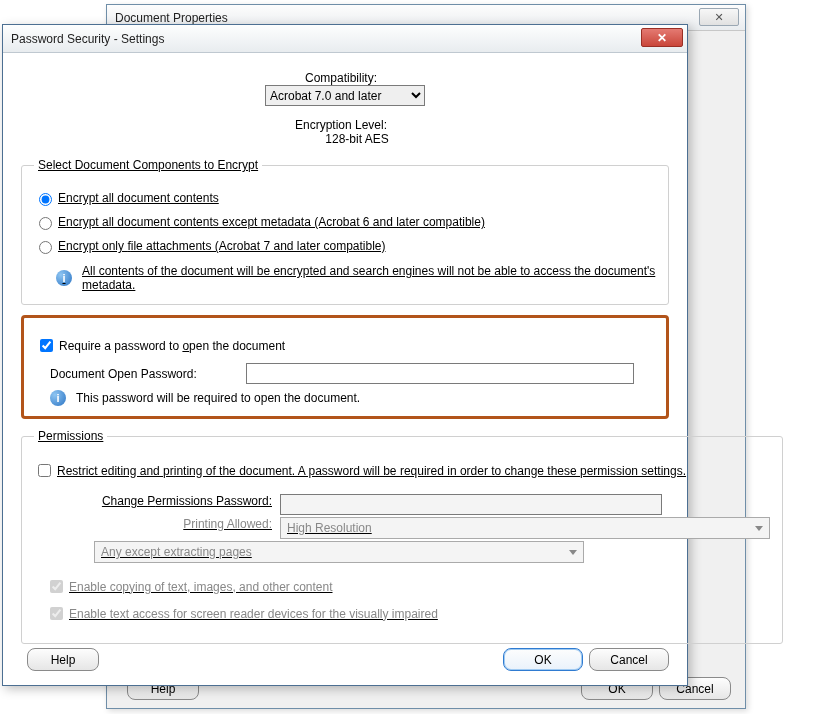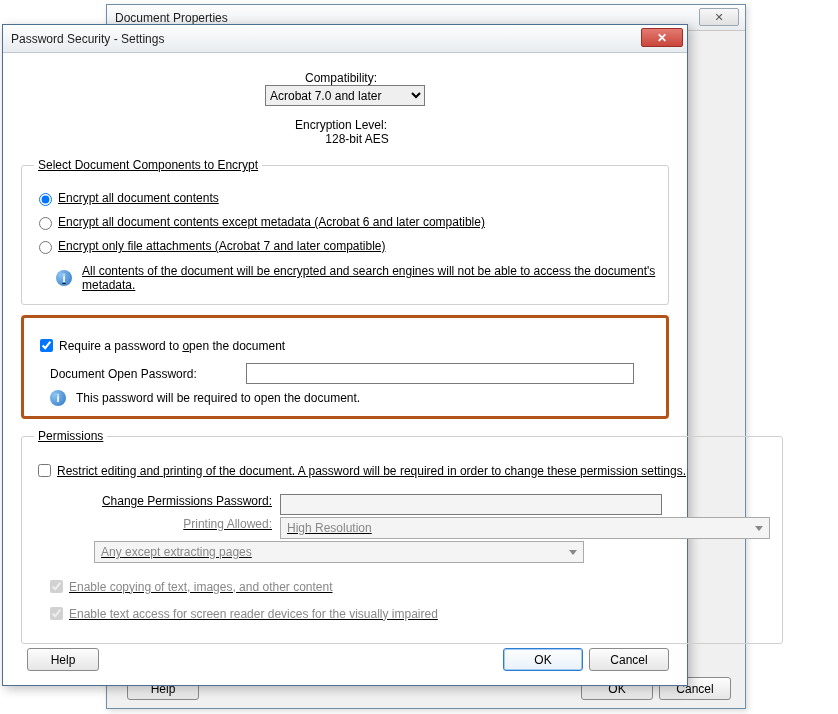--- a/index.html
+++ b/index.html
@@ -53,21 +53,21 @@
     align-items: center;
     padding: 0 14px;
   }
   .back-footer .spacer { flex:1; }
   .btn {
     border: 1px solid #8a8a8a;
     background: linear-gradient(#fdfdfd,#e6e6e6);
     height: 23px;
     min-width: 72px;
     padding: 0 12px;
-    border-radius: 3px;
+    border-radius: 8px;
     font-size: 12px;
     display: inline-flex;
     align-items: center; justify-content: center;
     margin-left: 6px;
     color:#000;
   }
   
   .front-dialog {
     position: absolute;
     left: 2px;

